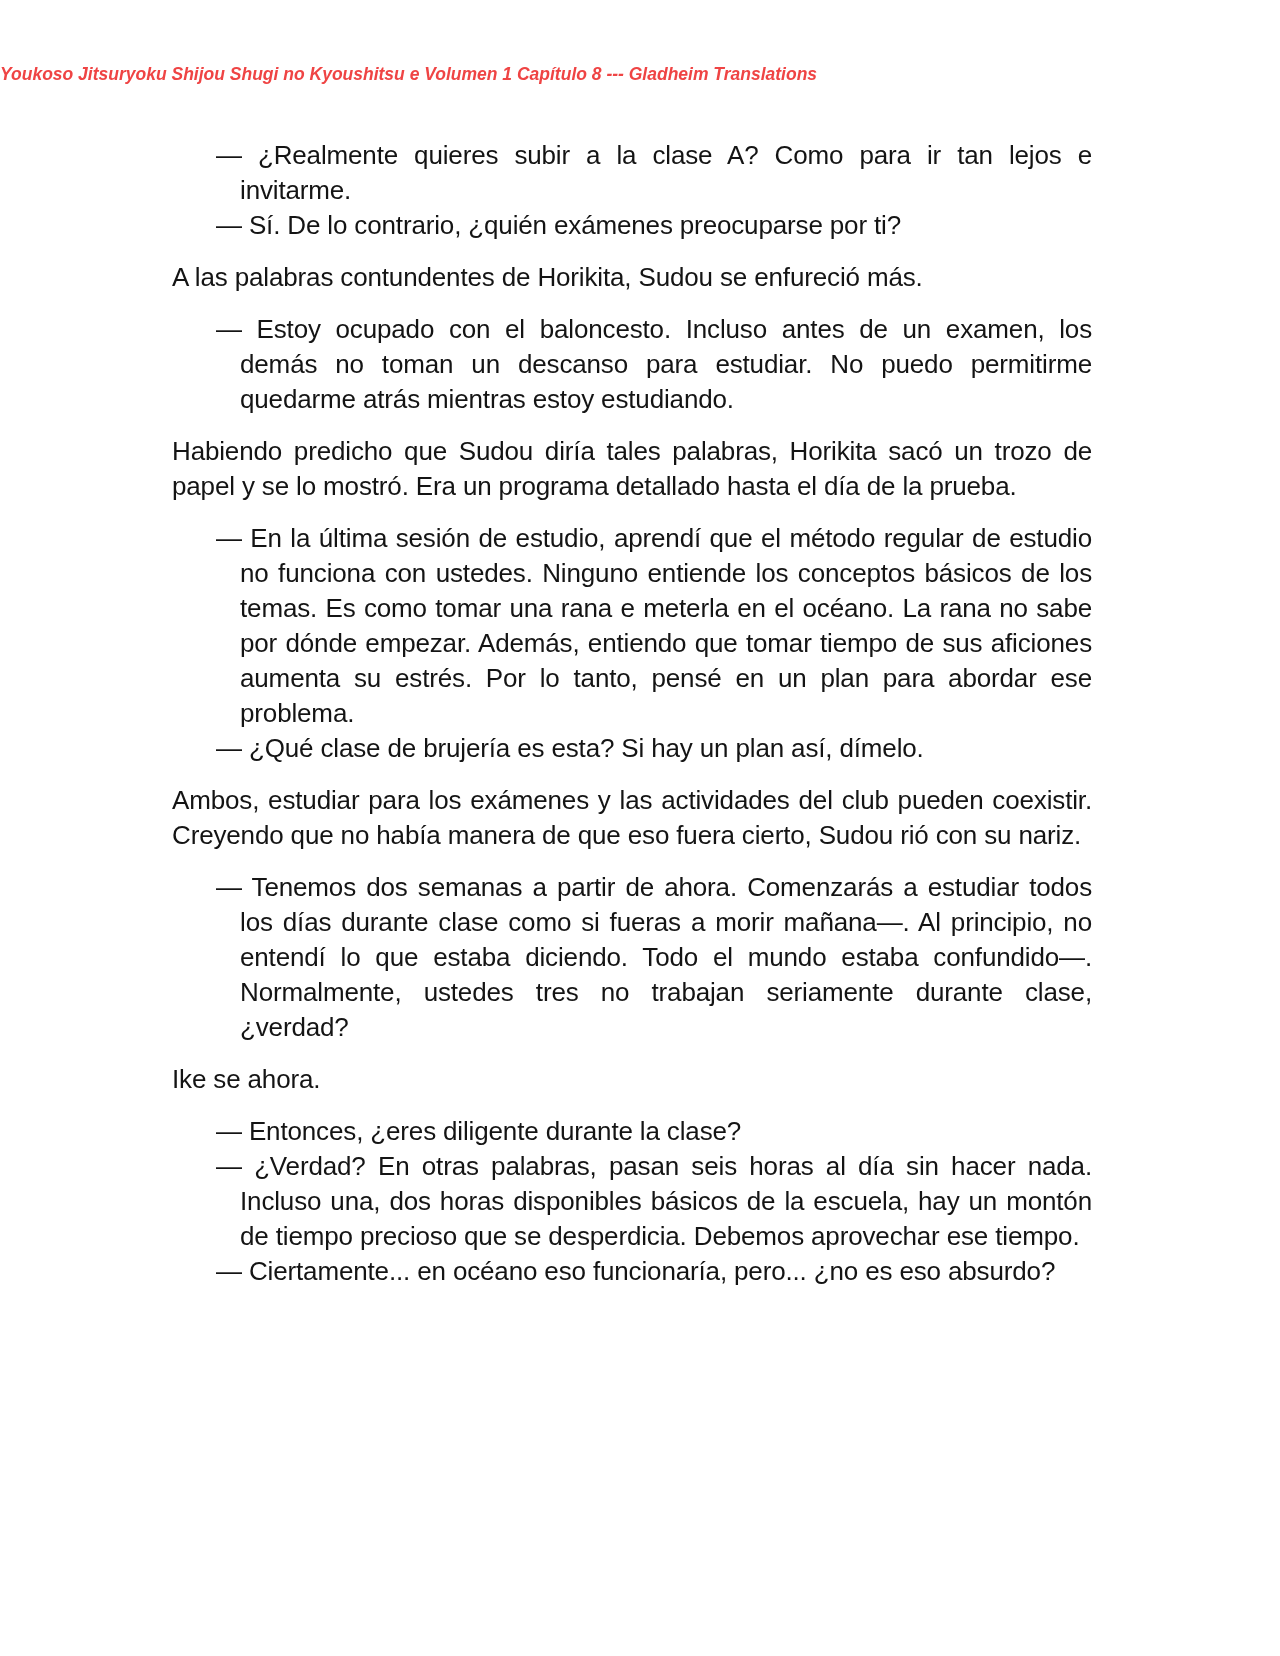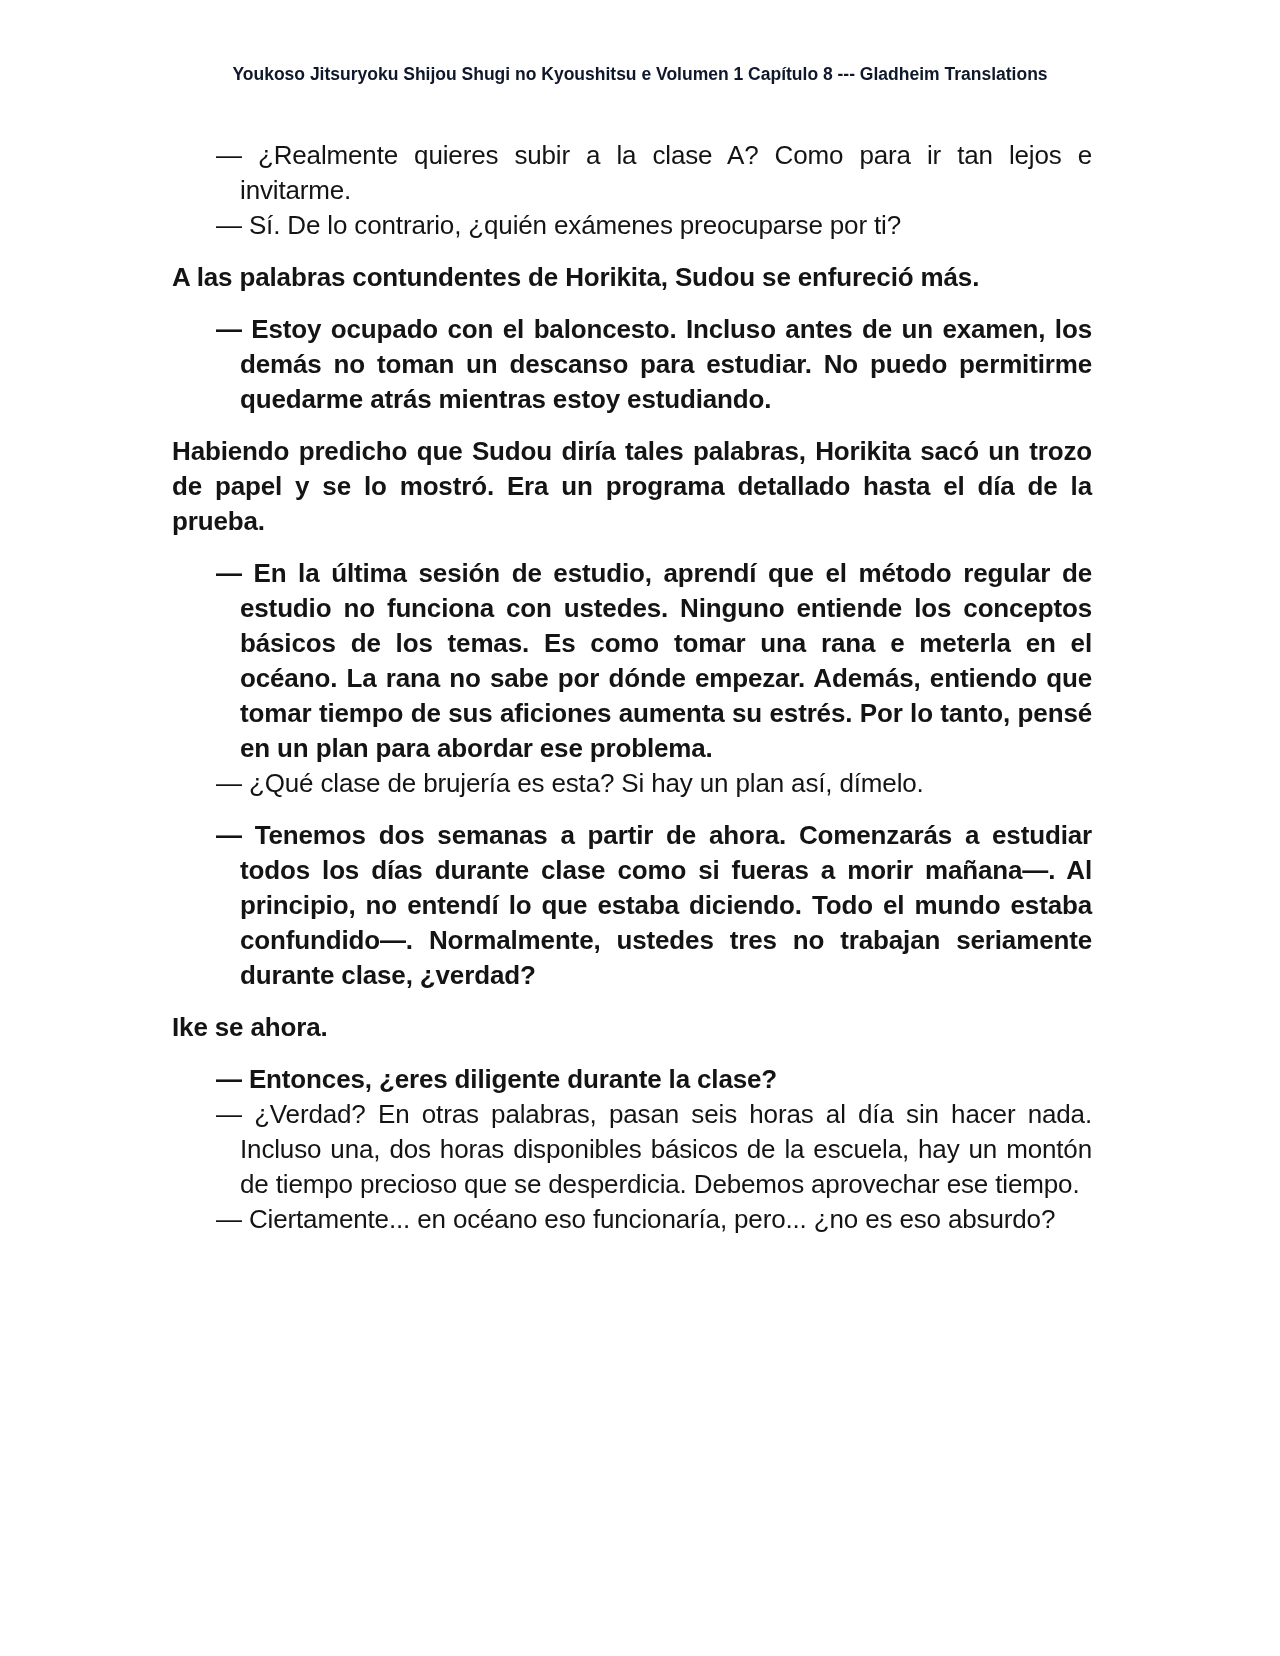--- a/index.html
+++ b/index.html
@@ -12,41 +12,41 @@
     width: 1280px;
     height: 1656px;
     margin: 0 auto;
     background: #ffffff;
     color: #141414;
     font-family: "Liberation Sans", "DejaVu Sans", sans-serif;
     overflow: hidden;
   }
   .running-header {
     margin-top: 62px;
-    text-align: center;
+    text-align: left;
+    font-style: italic;
     font-weight: 600;
     font-size: 17.5px;
     line-height: 24px;
-    color: #0f172a;
+    color: #ef4444;
     letter-spacing: 0px;
   }
   .body-text {
     margin: 52px 188px 6px 172px; 
     font-size: 26px;
     line-height: 35px;
     letter-spacing: -0.15px;
     text-align: justify;
   }
   .body-text p {
     margin: 0;
     padding: 0;
   }
   .body-text p.group-start {
     margin-top: 17px;
-    font-weight: bold;
   }
   
   .dialogue {
     margin-left: 68px !important;
     text-indent: -24px;
   }
   .narration {
     margin-left: 0;
     text-indent: 0;
   }
@@ -59,20 +59,21 @@
   <div class="running-header">Youkoso Jitsuryoku Shijou Shugi no Kyoushitsu e Volumen 1 Capítulo 8 --- Gladheim Translations</div>
 
   <div class="body-text">
     <p class="dialogue">— ¿Realmente quieres subir a la clase A? Como para ir tan lejos e invitarme.</p>
     <p class="dialogue">— Sí. De lo contrario, ¿quién exámenes preocuparse por ti?</p>
     <p class="narration group-start">A las palabras contundentes de Horikita, Sudou se enfureció más.</p>
     <p class="dialogue group-start">— Estoy ocupado con el baloncesto. Incluso antes de un examen, los demás no toman un descanso para estudiar. No puedo permitirme quedarme atrás mientras estoy estudiando.</p>
     <p class="narration group-start">Habiendo predicho que Sudou diría tales palabras, Horikita sacó un trozo de papel y se lo mostró. Era un programa detallado hasta el día de la prueba.</p>
     <p class="dialogue group-start">— En la última sesión de estudio, aprendí que el método regular de estudio no funciona con ustedes. Ninguno entiende los conceptos básicos de los temas. Es como tomar una rana e meterla en el océano. La rana no sabe por dónde empezar. Además, entiendo que tomar tiempo de sus aficiones aumenta su estrés. Por lo tanto, pensé en un plan para abordar ese problema.</p>
     <p class="dialogue">— ¿Qué clase de brujería es esta? Si hay un plan así, dímelo.</p>
+    <p class="narration group-start">Ambos, estudiar para los exámenes y las actividades del club pueden coexistir. Creyendo que no había manera de que eso fuera cierto, Sudou rió con su nariz.</p>
     <p class="dialogue group-start">— Tenemos dos semanas a partir de ahora. Comenzarás a estudiar todos los días durante clase como si fueras a morir mañana—. Al principio, no entendí lo que estaba diciendo. Todo el mundo estaba confundido—. Normalmente, ustedes tres no trabajan seriamente durante clase, ¿verdad?</p>
     <p class="narration group-start">Ike se ahora.</p>
     <p class="dialogue group-start">— Entonces, ¿eres diligente durante la clase?</p>
     <p class="dialogue">— ¿Verdad? En otras palabras, pasan seis horas al día sin hacer nada. Incluso una, dos horas disponibles básicos de la escuela, hay un montón de tiempo precioso que se desperdicia. Debemos aprovechar ese tiempo.</p>
     <p class="dialogue">— Ciertamente... en océano eso funcionaría, pero... ¿no es eso absurdo?</p>
   </div>
 
 </div>
 
 </body></html>

